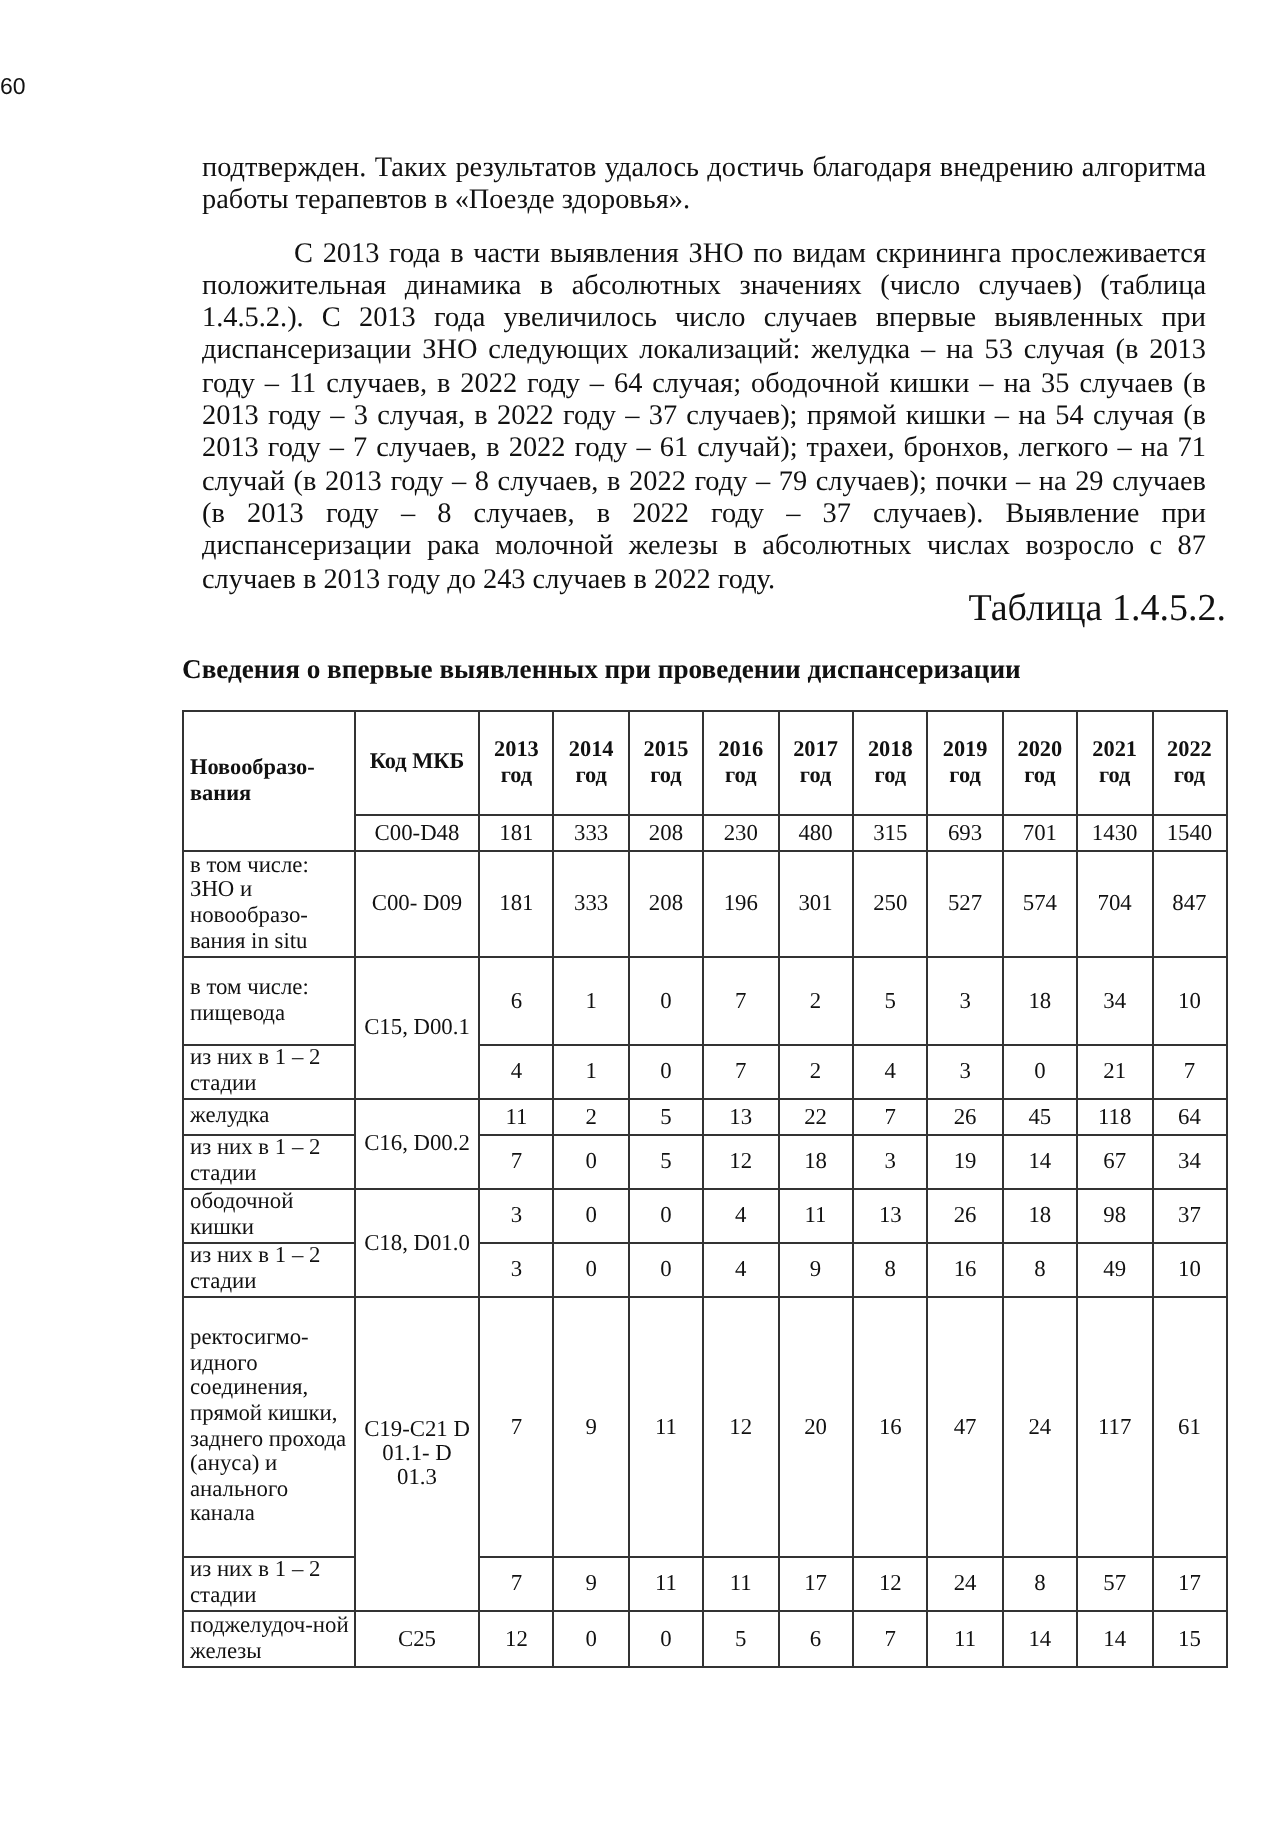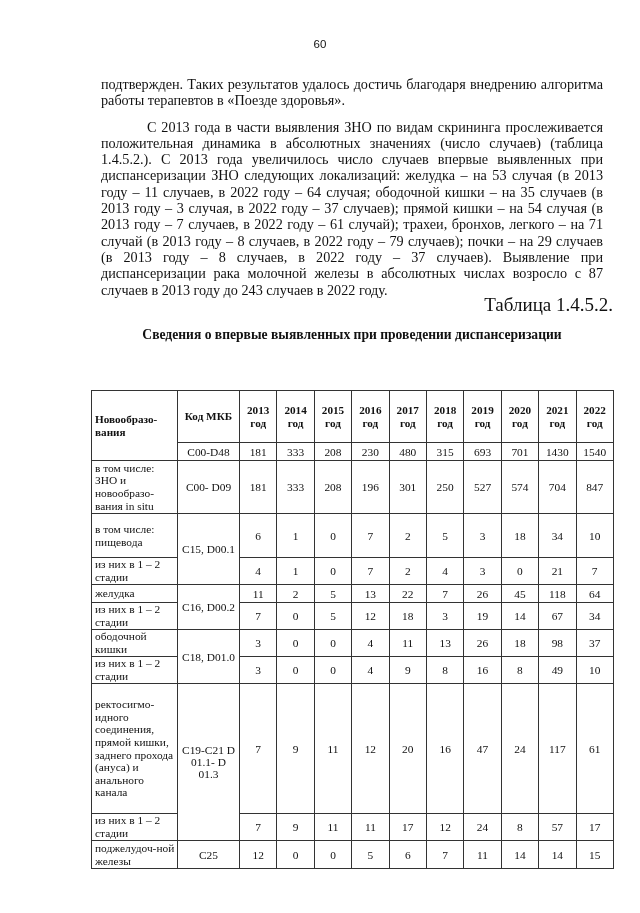--- a/index.html
+++ b/index.html
@@ -1,38 +1,38 @@
 <!DOCTYPE html>
 <html><head>
 <meta charset="utf-8">
 <style>
   html, body { margin: 0; padding: 0; background: #ffffff; }
   body {
     width: 640px; height: 913px; position: relative; overflow: hidden;
     font-family: "Liberation Serif", serif; color: #111;
   }
   .page-num {
-    position: absolute; top: 38px; left: 0; width: 640px; text-align: center;
+    position: absolute; top: 38px; left: 0; width: 640px; text-align: left;
     font-family: "Liberation Sans", sans-serif; font-size: 11.5px;
   }
   .text {
     position: absolute; left: 91px; top: 66px; width: 522px;
     font-size: 14.2px; line-height: 16.3px; text-align: justify;
   }
   .text p { margin: 10px; }
   .text p.indent { text-indent: 46px; }
   .table-caption {
     position: absolute; top: 294px; right: 27px; font-size: 19px;
   }
   .table-title {
-    position: absolute; top: 327px; left: 91px; width: 522px; text-align: center;
+    position: absolute; top: 327px; left: 91px; width: 522px; text-align: left;
     font-weight: bold; font-size: 13.6px; line-height: 16.5px;
   }
   table.data {
-    position: absolute; left: 91px; top: 390px; width: 522px;
+    position: absolute; left: 91px; top: 355px; width: 522px;
     border-collapse: collapse; table-layout: fixed;
     font-size: 11.4px;
   }
   table.data td, table.data th {
     border: 1px solid #333; padding: 0 2px; text-align: center; vertical-align: middle;
     font-weight: normal;
   }
   table.data th { font-weight: bold; font-size: 11.2px; line-height: 13px; }
   table.data td.name { text-align: left; line-height: 12.6px; padding-left: 3px; }
   table.data th.name { text-align: left; padding-left: 3px; }

